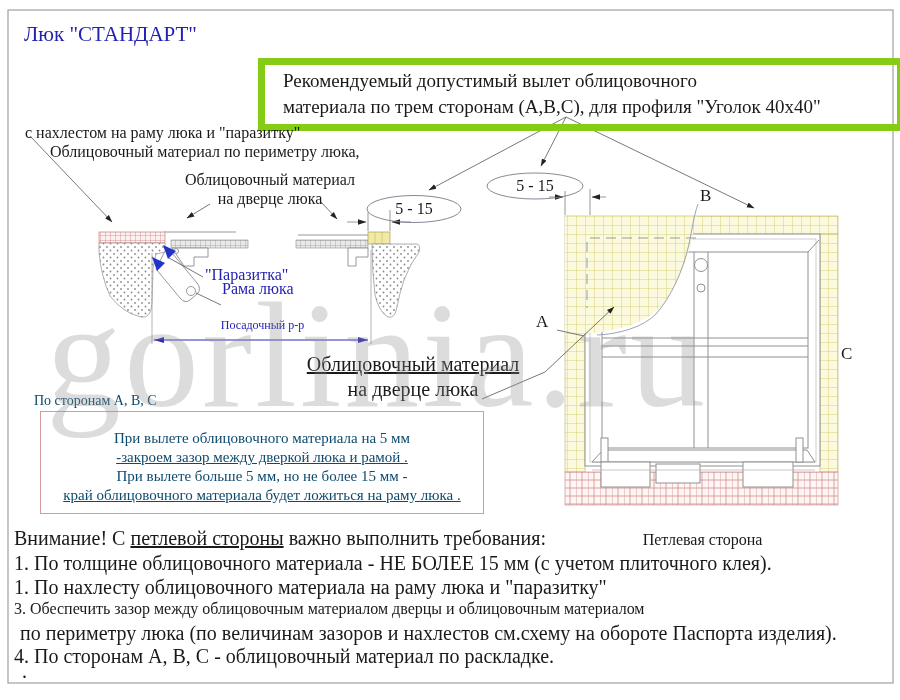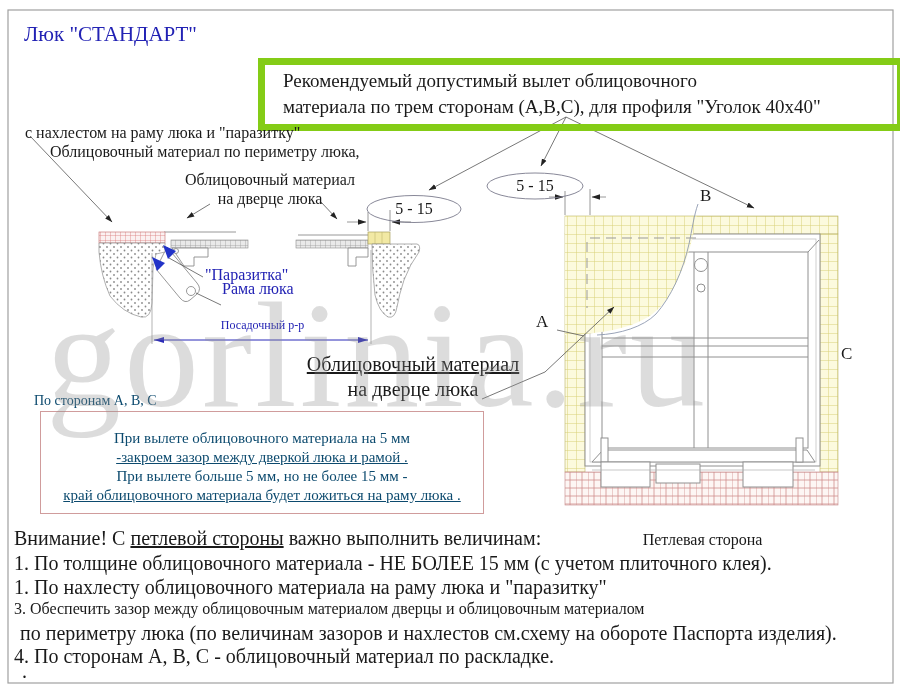--- a/index.html
+++ b/index.html
@@ -181,21 +181,21 @@
     <div>При вылете больше 5 мм, но не более 15 мм -</div>
     <div class="u">край облицовочного материала будет ложиться на раму люка .</div>
   </div>
 
   <div class="abs txt" style="left:536px;top:312px;font-size:17px;">А</div>
   <div class="abs txt" style="left:700px;top:186px;font-size:17px;">В</div>
   <div class="abs txt" style="left:841px;top:344px;font-size:17px;">С</div>
   <div class="abs txt center" style="left:600px;top:503px;width:205px;font-size:16px;margin-top:28px;">Петлевая сторона</div>
 
   <div class="abs txt" style="left:14px;top:527px;font-size:20px;">
-    <span>Внимание! С </span><span class="u">петлевой стороны</span><span> важно выполнить величинам:</span>
+    <span>Внимание! С </span><span class="u">петлевой стороны</span><span> важно выполнить требования:</span>
   </div>
   <div class="abs txt" style="left:14px;top:552px;font-size:20px;">1. По толщине облицовочного материала - НЕ БОЛЕЕ 15 мм (с учетом плиточного клея).</div>
   <div class="abs txt" style="left:14px;top:576px;font-size:20px;">1. По нахлесту облицовочного материала на раму люка и "паразитку"</div>
   <div class="abs txt" style="left:14px;top:600px;font-size:16px;">3. Обеспечить зазор между облицовочным материалом дверцы и облицовочным материалом</div>
   <div class="abs txt" style="left:20px;top:622px;font-size:20px;"> по периметру люка (по величинам зазоров и нахлестов см.схему на обороте Паспорта изделия).</div>
   <div class="abs txt" style="left:14px;top:645px;font-size:20px;">4. По сторонам А, В, С - облицовочный материал по раскладке.</div>
   <div class="abs txt" style="left:22px;top:660px;font-size:20px;">.</div>
 
   <div class="abs" id="watermark">gorlinia.ru</div>
 </div>

